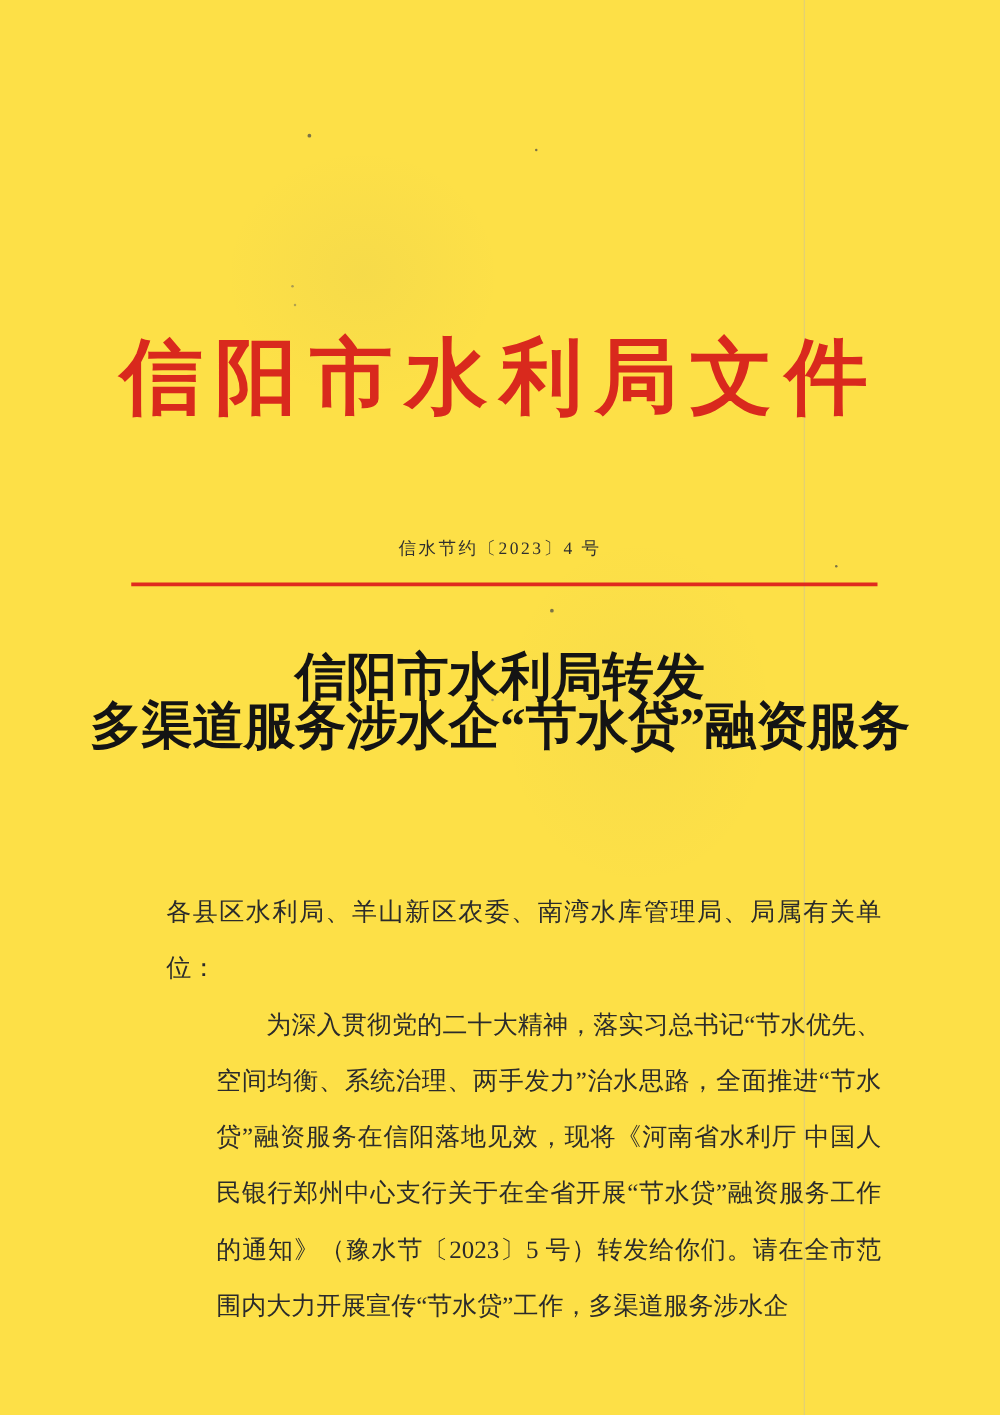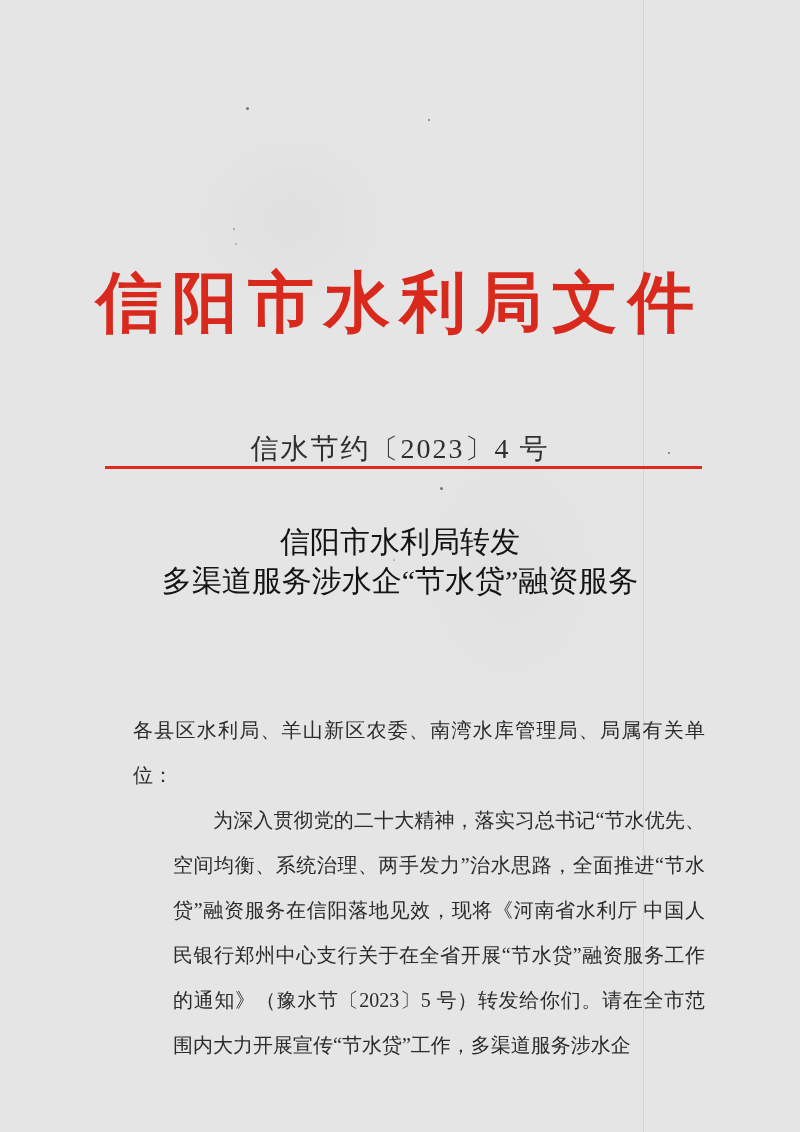--- a/index.html
+++ b/index.html
@@ -1,21 +1,21 @@
 <!DOCTYPE html>
 <html><head>
 <meta charset="utf-8">
 <style>
   * { margin: 0; padding: 0; box-sizing: border-box; }
   html, body { width: 800px; height: 1132px; background: #fdfdfc; overflow: hidden; }
   .page {
     position: relative;
     width: 800px;
     height: 1132px;
-    background: #e5e5e5;
+    background: #fde047;
     font-family: "Liberation Serif", "DejaVu Serif", serif;
     color: #262626;
   }
   
   .scan-streak {
     position: absolute;
     left: 643px; top: 0;
     width: 1px; height: 1132px;
     background: rgba(185,185,185,0.38);
   }
@@ -50,37 +50,37 @@
     letter-spacing: 10px;
     color: #d9291d;
     white-space: nowrap;
     line-height: 1.25;
   }
   .doc-number {
     position: absolute;
     left: 0; top: 430px;
     width: 800px;
     text-align: center;
-    font-size: 28px;
+    font-size: 14px;
     letter-spacing: 2px;
     color: #2f2f2f;
   }
   .red-rule {
     position: absolute;
     left: 105px; top: 466px;
     width: 597px; height: 3px;
     background: #e02a1e;
   }
   .doc-title {
     position: absolute;
     left: 60px; top: 522px;
     width: 680px;
     text-align: center;
-    font-size: 30px;
-    font-weight: normal;
+    font-size: 41px;
+    font-weight: bold;
     line-height: 39px;
     color: #141414;
   }
   .doc-title .t-line { display: block; white-space: nowrap; }
   .body-block {
     position: absolute;
     left: 133px; top: 708px;
     width: 572px;
     font-size: 20px;
     line-height: 45px;

